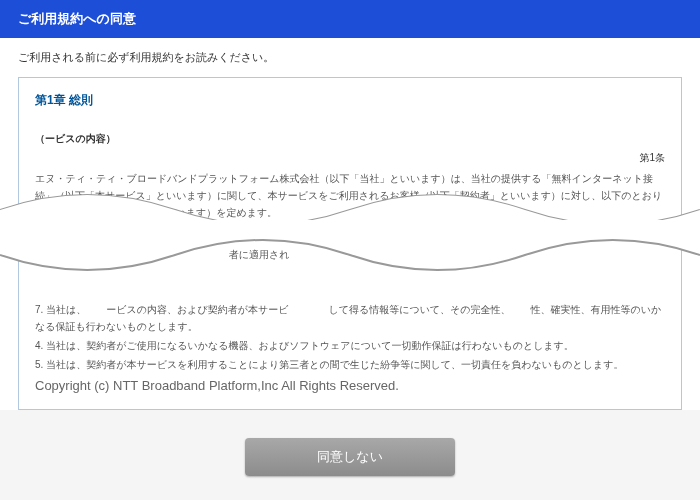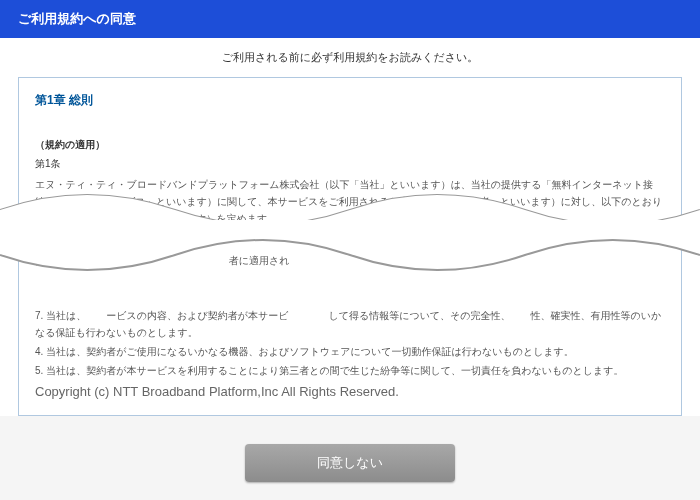--- a/index.html
+++ b/index.html
@@ -1,42 +1,42 @@
 <!DOCTYPE html>
 <html><head>
   <meta charset="utf-8">
   <style>
     * { margin: 0; padding: 0; box-sizing: border-box; }
     body { font-family: 'Hiragino Sans', 'Meiryo', sans-serif; background: #f5f5f5; width: 700px; height: 500px; overflow: hidden; position: relative; }
     .container { background: #fff; margin: 0 auto; width: 100%; }
     .header { background: #1d4ed8; color: #fff; padding: 10px 18px; font-size: 13px; font-weight: bold; }
-    .intro { padding: 12px 18px; font-size: 11px; color: #333; text-align: center; }
+    .intro { padding: 12px 18px; font-size: 11px; color: #333; }
     .terms-box { border: 1px solid #b0c8e0; margin: 0 18px 14px; padding: 12px 16px; font-size: 10px; color: #444; line-height: 1.7; }
-    .chapter-title { color: #005599; font-size: 12px; font-weight: bold; margin-bottom: 26px; }
+    .chapter-title { color: #005599; font-size: 12px; font-weight: bold; margin-bottom: 20px; }
     .section-heading { font-weight: bold; color: #333; margin: 6px 0 2px; }
-    .article-label { color: #333; margin-bottom: 4px; }
+    .article-label { color: #333; margin-bottom: 4px; text-align: right; }
     .terms-text { color: #555; margin-bottom: 6px; }
     .list-item { color: #555; margin: 2px 0; }
     .footer-note { color: #666; margin-top: 14px; font-size: 9px; }
     .copyright { color: #666; font-size: 13px; }
     .button-area { text-align: center; padding: 8px 0 16px; background: #f5f5f5; }
     .button-wrap { display: inline-block; }
     .btn { display: block; width: 210px; padding: 10px 0; margin: 6px auto; border-radius: 4px; font-size: 13px; color: #fff; border: none; cursor: pointer; background: linear-gradient(#a8a8a8, #8c8c8c); box-shadow: 0 1px 2px rgba(0,0,0,0.3); }
     .wave-overlay { position: absolute; left: 0; width: 100%; pointer-events: none; }
     .wave-overlay svg { width: 100%; height: 70px; display: block; }
   </style>
 </head>
 <body>
 
 <div class="container">
   <div class="header">ご利用規約への同意</div>
   <div class="intro">ご利用される前に必ず利用規約をお読みください。</div>
   <div class="terms-box">
     <div class="chapter-title">第1章 総則</div>
-    <div class="section-heading">（規約の適用）</div>
+    <div class="section-heading">（ービスの内容）</div>
     <div class="article-label">第1条</div>
     <div class="terms-text">エヌ・ティ・ティ・ブロードバンドプラットフォーム株式会社（以下「当社」といいます）は、当社の提供する「無料インターネット接続」（以下「本サービス」といいます）に関して、本サービスをご利用されるお客様（以下「契約者」といいます）に対し、以下のとおり利用規約（以下「本規約」といいます）を定めます。</div>
     <div class="section-heading">（本規約の範囲及び変更）</div>
     <div class="terms-text">
       <span>は、本サービス</span>　　　　　　　　　　　　
       <span>者に適用され</span>　　　　　　　　　　　　
       <span>込み）および</span>
     </div>
     <div style="height:30px"></div>
     <div class="list-item">7. 当社は、　　ービスの内容、および契約者が本サービ　　　　して得る情報等について、その完全性、　　性、確実性、有用性等のいかなる保証も行わないものとします。</div>

